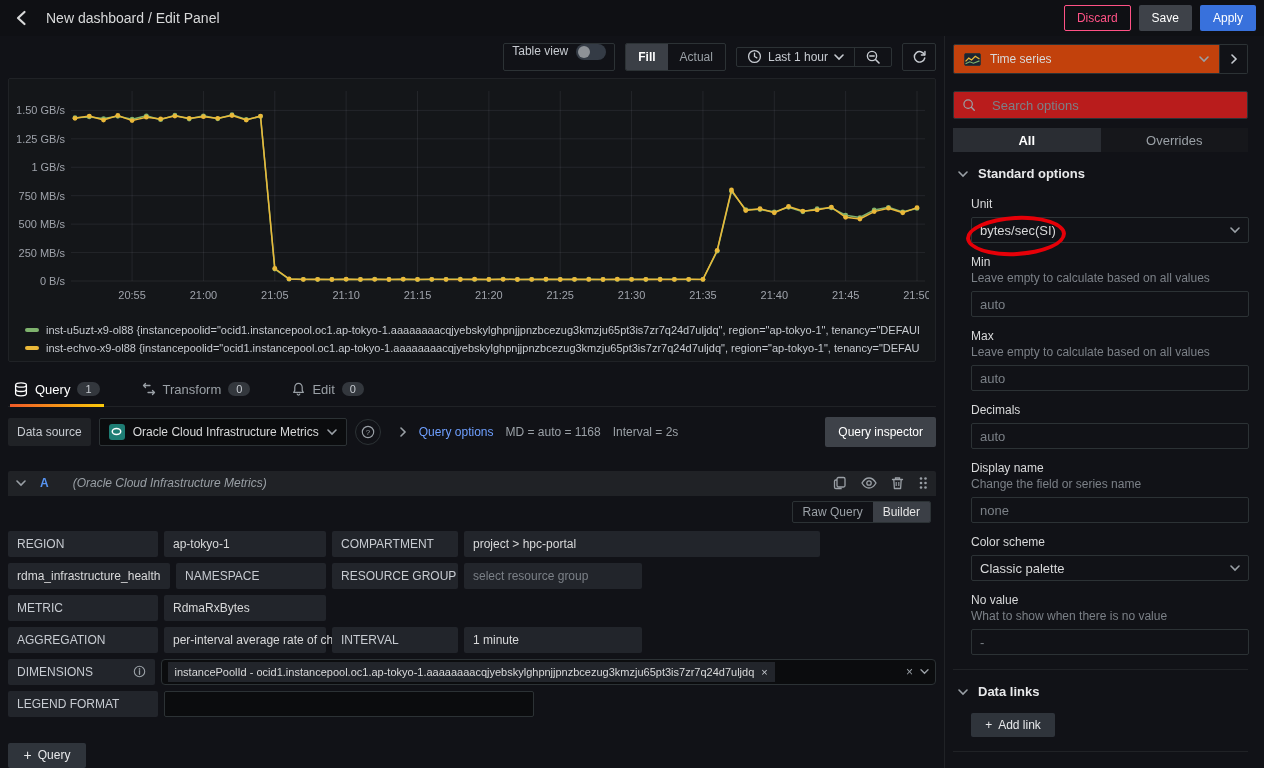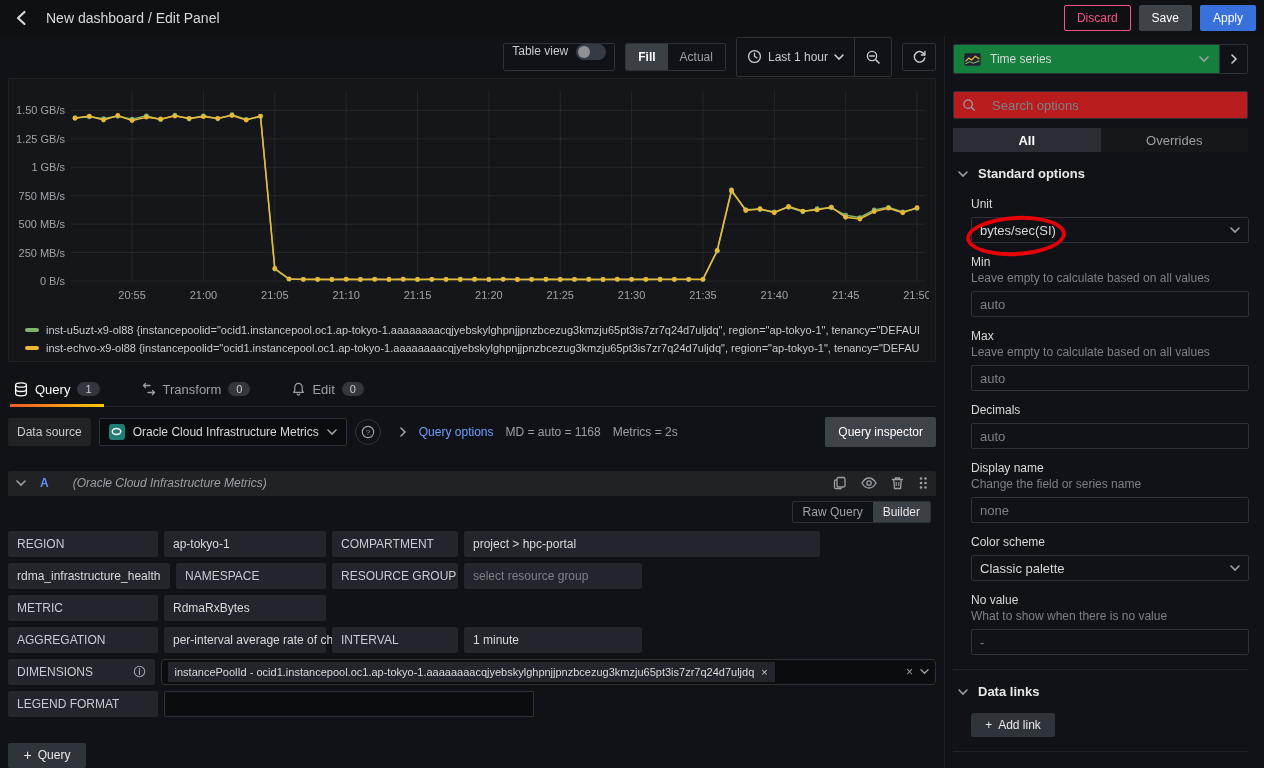--- a/index.html
+++ b/index.html
@@ -26,21 +26,21 @@
   .opt-pane{ width:312px; border-left:1px solid #202226; padding:8px 8px 0 8px; position:relative; background:#111217;}
 
   
   .viz-toolbar{ height:46px; display:flex; align-items:center; justify-content:flex-end; gap:10px;}
   .tb-box{ height:28px; border:1px solid #2c3235; border-radius:2px; background:#111217; display:flex; align-items:flex-start; padding:0 8px; color:#c7cbd1;}
   .toggle{ width:30px; height:16px; border-radius:9px; background:#343b45; margin-left:8px; position:relative; cursor:pointer;}
   .toggle .knob{ width:12px;height:12px;border-radius:50%;background:#8e9297;position:absolute;left:2px;top:2px;}
   .seg{ height:28px; border:1px solid #2c3235; border-radius:2px; display:flex; overflow:hidden;}
   .seg-item{ padding:0 12px; display:flex; align-items:center; color:#9aa0a6; cursor:pointer;}
   .seg-item.active{ background:#3b3f46; color:#fff; font-weight:700;}
-  .timepick{ display:flex; height:40px; border:1px solid #2c3235; border-radius:2px; overflow:hidden;}
+  .timepick{ display:flex; height:20px; border:1px solid #2c3235; border-radius:2px; overflow:hidden;}
   .timepick .cell{ display:flex; align-items:center; gap:6px; padding:0 10px; color:#c7cbd1; cursor:pointer;}
   .timepick .sep{ width:1px; background:#2c3235;}
   .icon-btn{ width:34px; height:28px; border:1px solid #2c3235; border-radius:2px; display:flex; align-items:center; justify-content:center; color:#c7cbd1; cursor:pointer; background:#111217;}
 
   
   .chart-panel{ border:1px solid #202226; background:#141619; border-radius:2px; height:292px; padding:6px 8px 4px 8px;}
   .chart-title{ text-align:center; font-weight:700; font-size:12px; color:#d8d9da; padding:3px 0 2px 0;}
   .legend{ padding:4px 8px 0 8px;}
   .legend-item{ display:flex; align-items:center; gap:7px; height:18px; overflow:hidden; cursor:pointer;}
   .legend-swatch{ width:14px; height:4px; border-radius:2px; flex:0 0 auto;}
@@ -79,21 +79,21 @@
   .flabel2{ width:126px; color:#c7cbd1;}
   .fph{ color:#7b8087;}
   .dim-input{ width:796px; height:26px; background:#0b0c0e; border:1px solid #2c3235; border-radius:4px; display:flex; align-items:center; padding:0 6px; gap:6px;}
   .dim-tag{ background:#22252b; height:20px; display:flex; align-items:center; gap:7px; padding:0 7px; font-size:11px; color:#d8d9da; white-space:nowrap; overflow:hidden; max-width:690px;}
   .dim-right{ margin-left:auto; display:flex; align-items:center; gap:7px; color:#9aa0a6;}
   .lf-input{ width:370px; height:26px; background:#0b0c0e; border:1px solid #2c3235; border-radius:2px; color:#d8d9da; padding:0 8px; font-family:inherit; font-size:12px;}
   .add-query{ margin-top:26px; background:#2f343b; width:78px; height:28px; display:flex; align-items:center; justify-content:center; gap:6px; border-radius:2px; color:#e7e8ea; cursor:pointer;}
 
   
   .viz-select-row{ display:flex; gap:0; height:30px;}
-  .viz-select{ flex:1; border:1px solid #2c3235; border-radius:2px 0 0 2px; display:flex; align-items:center; gap:9px; padding:0 10px; cursor:pointer; background:#15803d;}
+  .viz-select{ flex:1; border:1px solid #2c3235; border-radius:2px 0 0 2px; display:flex; align-items:center; gap:9px; padding:0 10px; cursor:pointer; background:#c2410c;}
   .viz-select .vname{ font-weight:500; color:#d8d9da; flex:1;}
   .collapse-btn{ width:28px; border:1px solid #2c3235; border-left:none; border-radius:0 2px 2px 0; display:flex; align-items:center; justify-content:center; color:#c7cbd1; cursor:pointer;}
   .search-box{ margin-top:17px; height:28px; border:1px solid #2c3235; border-radius:2px; display:flex; align-items:center; gap:16px; padding:0 8px; background:#b91c1c;}
   .search-box input{ background:transparent; border:none; outline:none; color:#d8d9da; font-family:inherit; font-size:13px; width:100%;}
   .search-box input::placeholder{ color:#7b8087;}
   .ov-tabs{ margin-top:9px; display:flex; height:24px;}
   .ov-tab{ flex:1; display:flex; align-items:center; justify-content:center; color:#9aa0a6; cursor:pointer; font-size:13px; background:#16171b;}
   .ov-tab.active{ background:#2a2d33; color:#fff; font-weight:700;}
   .opt-section{ }
   .sec-head{ display:flex; align-items:center; gap:10px; padding:14px 0 4px 5px; color:#e7e8ea; font-weight:700; font-size:13px; cursor:pointer;}
@@ -409,21 +409,21 @@
           </svg>
       </div>
       <div class="qopts">
         <span class="chev">
           <svg width="8" height="10" viewBox="0 0 8 10">
               <path d="M2 1 L6 5 L2 9" fill="none" stroke="#9aa0a6" stroke-width="1.6" stroke-linecap="round"></path>
             </svg>
         </span>
         <span class="link">Query options</span>
         <span>MD = auto = 1168</span>
-        <span>Metrics = 2s</span>
+        <span>Interval = 2s</span>
       </div>
       <div class="qinspector">Query inspector</div>
     </div>
 
     <div class="qhead">
       <span class="chev">
         <svg width="10" height="8" viewBox="0 0 10 8">
             <path d="M1 2 L5 6 L9 2" fill="none" stroke="#9aa0a6" stroke-width="1.6" stroke-linecap="round"></path>
           </svg>
       </span>

